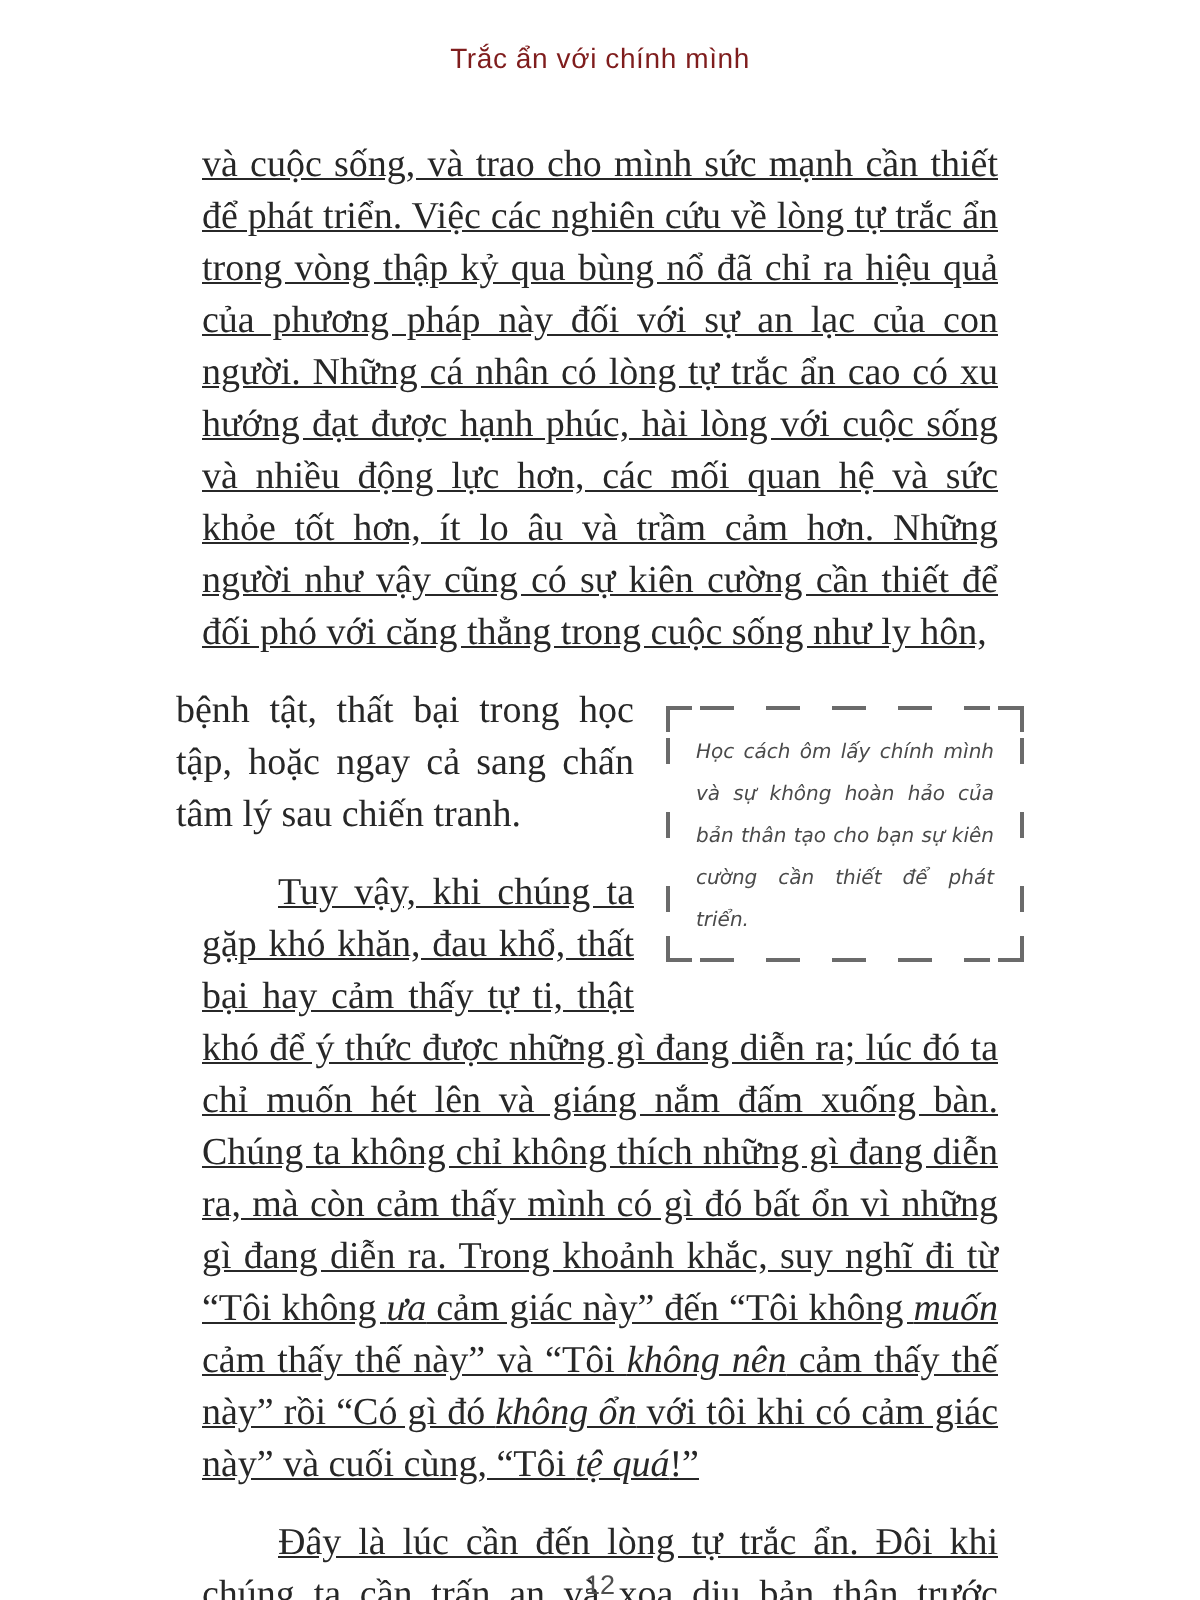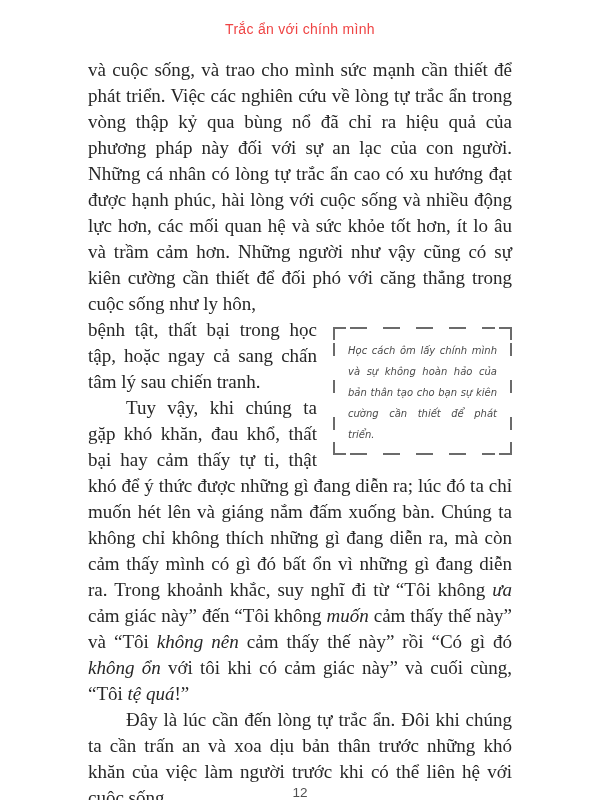--- a/index.html
+++ b/index.html
@@ -13,34 +13,34 @@
   }
   .running-header {
     position: absolute;
     top: 21px;
     left: 0;
     width: 100%;
     text-align: center;
     font-family: "Liberation Sans", sans-serif;
     font-size: 14px;
     letter-spacing: 0.3px;
-    color: #ef4444;
+    color: #7f1d1d;
   }
   .content {
     position: absolute;
     top: 57px;
     left: 88px;
     width: 424px;
     font-family: "Liberation Serif", serif;
     font-size: 19px;
     line-height: 26px;
     color: #272727;
     text-align: justify;
   }
-  .content p { margin: 0; padding: 0; }
+  .content p { margin: 13px; padding: 0; text-decoration: underline; }
   .indent { text-indent: 38px; }
   .rit { font-style: italic; }
 
   .callout {
     float: right;
     width: 149px;
     padding: 13px 15px 10px 15px;
     margin: 10px 0 8px 16px;
     position: relative;
     font-family: "DejaVu Sans", sans-serif;

